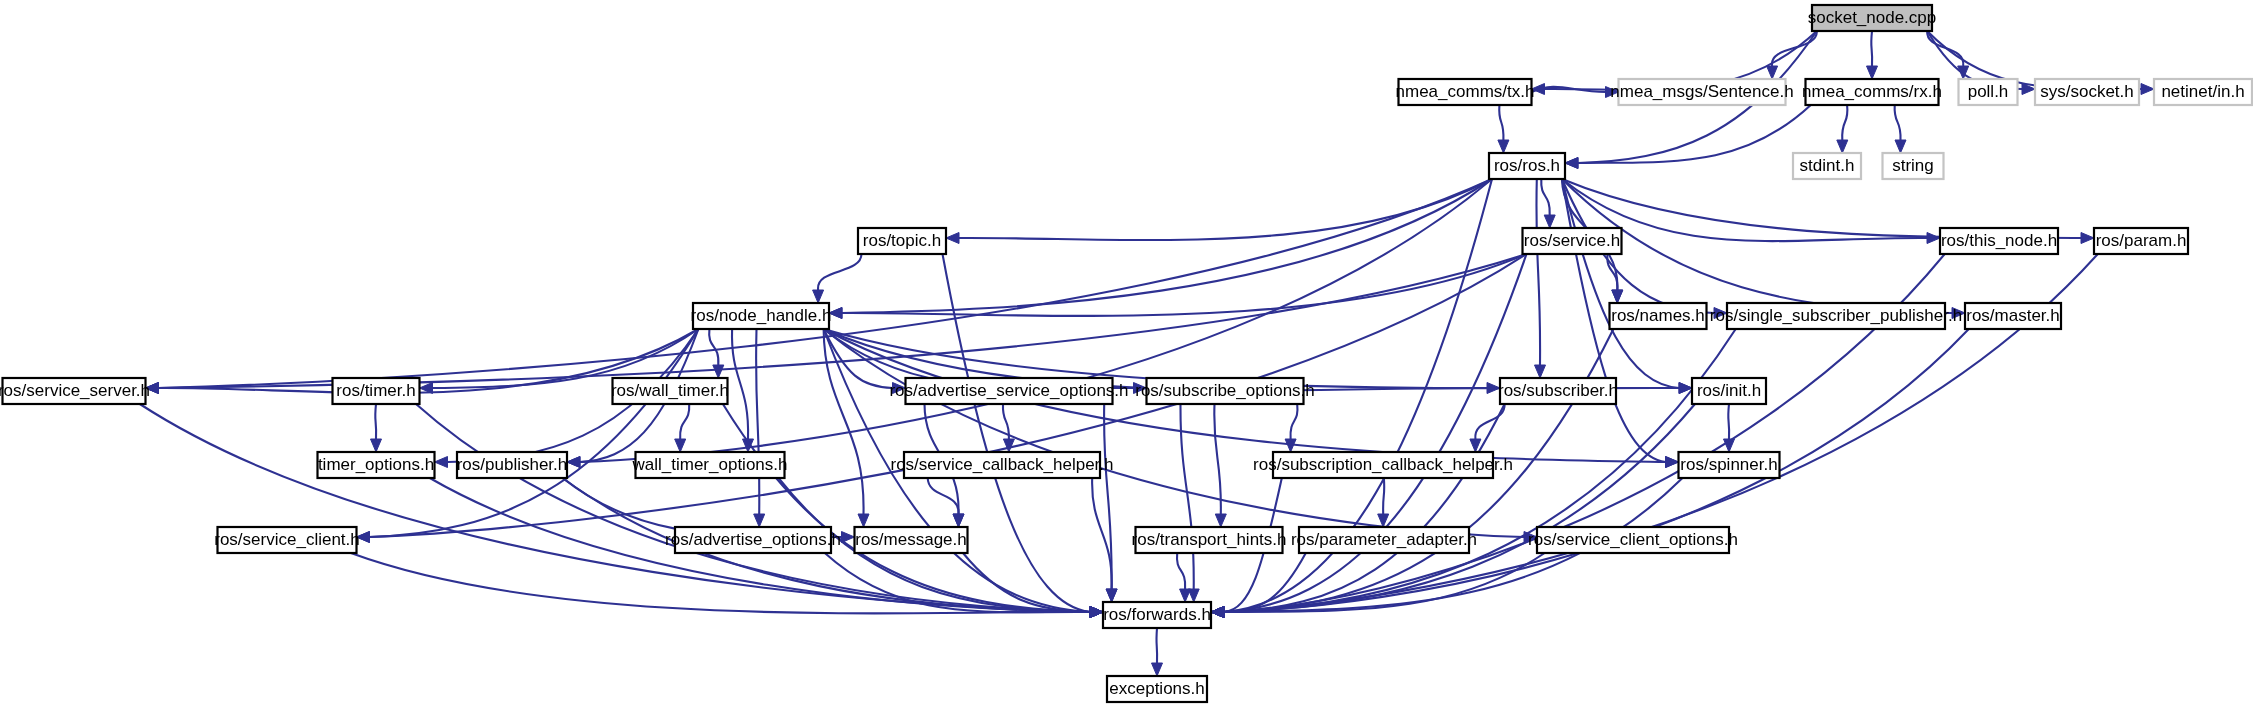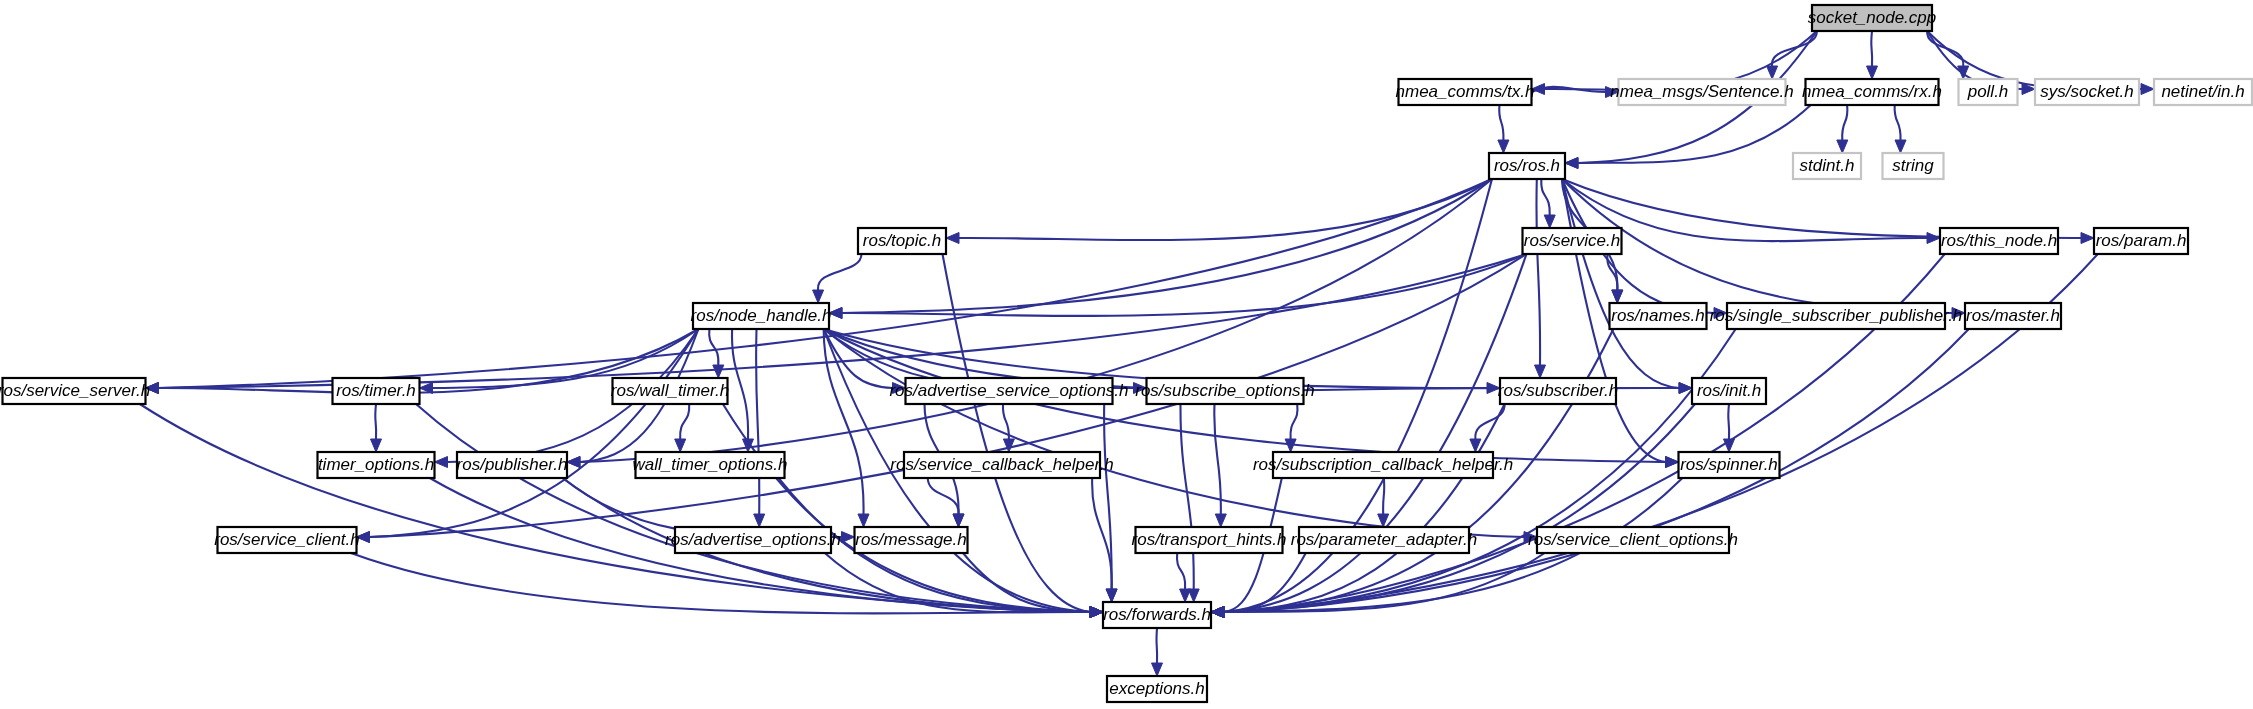--- a/index.html
+++ b/index.html
@@ -7,21 +7,20 @@
     padding: 0;
     background: #ffffff;
   }
   #graph-root {
     position: relative;
     width: 2253px;
     height: 709px;
     background: #ffffff;
     font-family: "Liberation Sans", sans-serif;
     overflow: hidden;
-    font-style: italic;
   }
   svg#graph-svg {
     position: absolute;
     left: 0;
     top: 0;
     width: 2253px;
     height: 709px;
   }
   .edge-path {
     fill: none;

